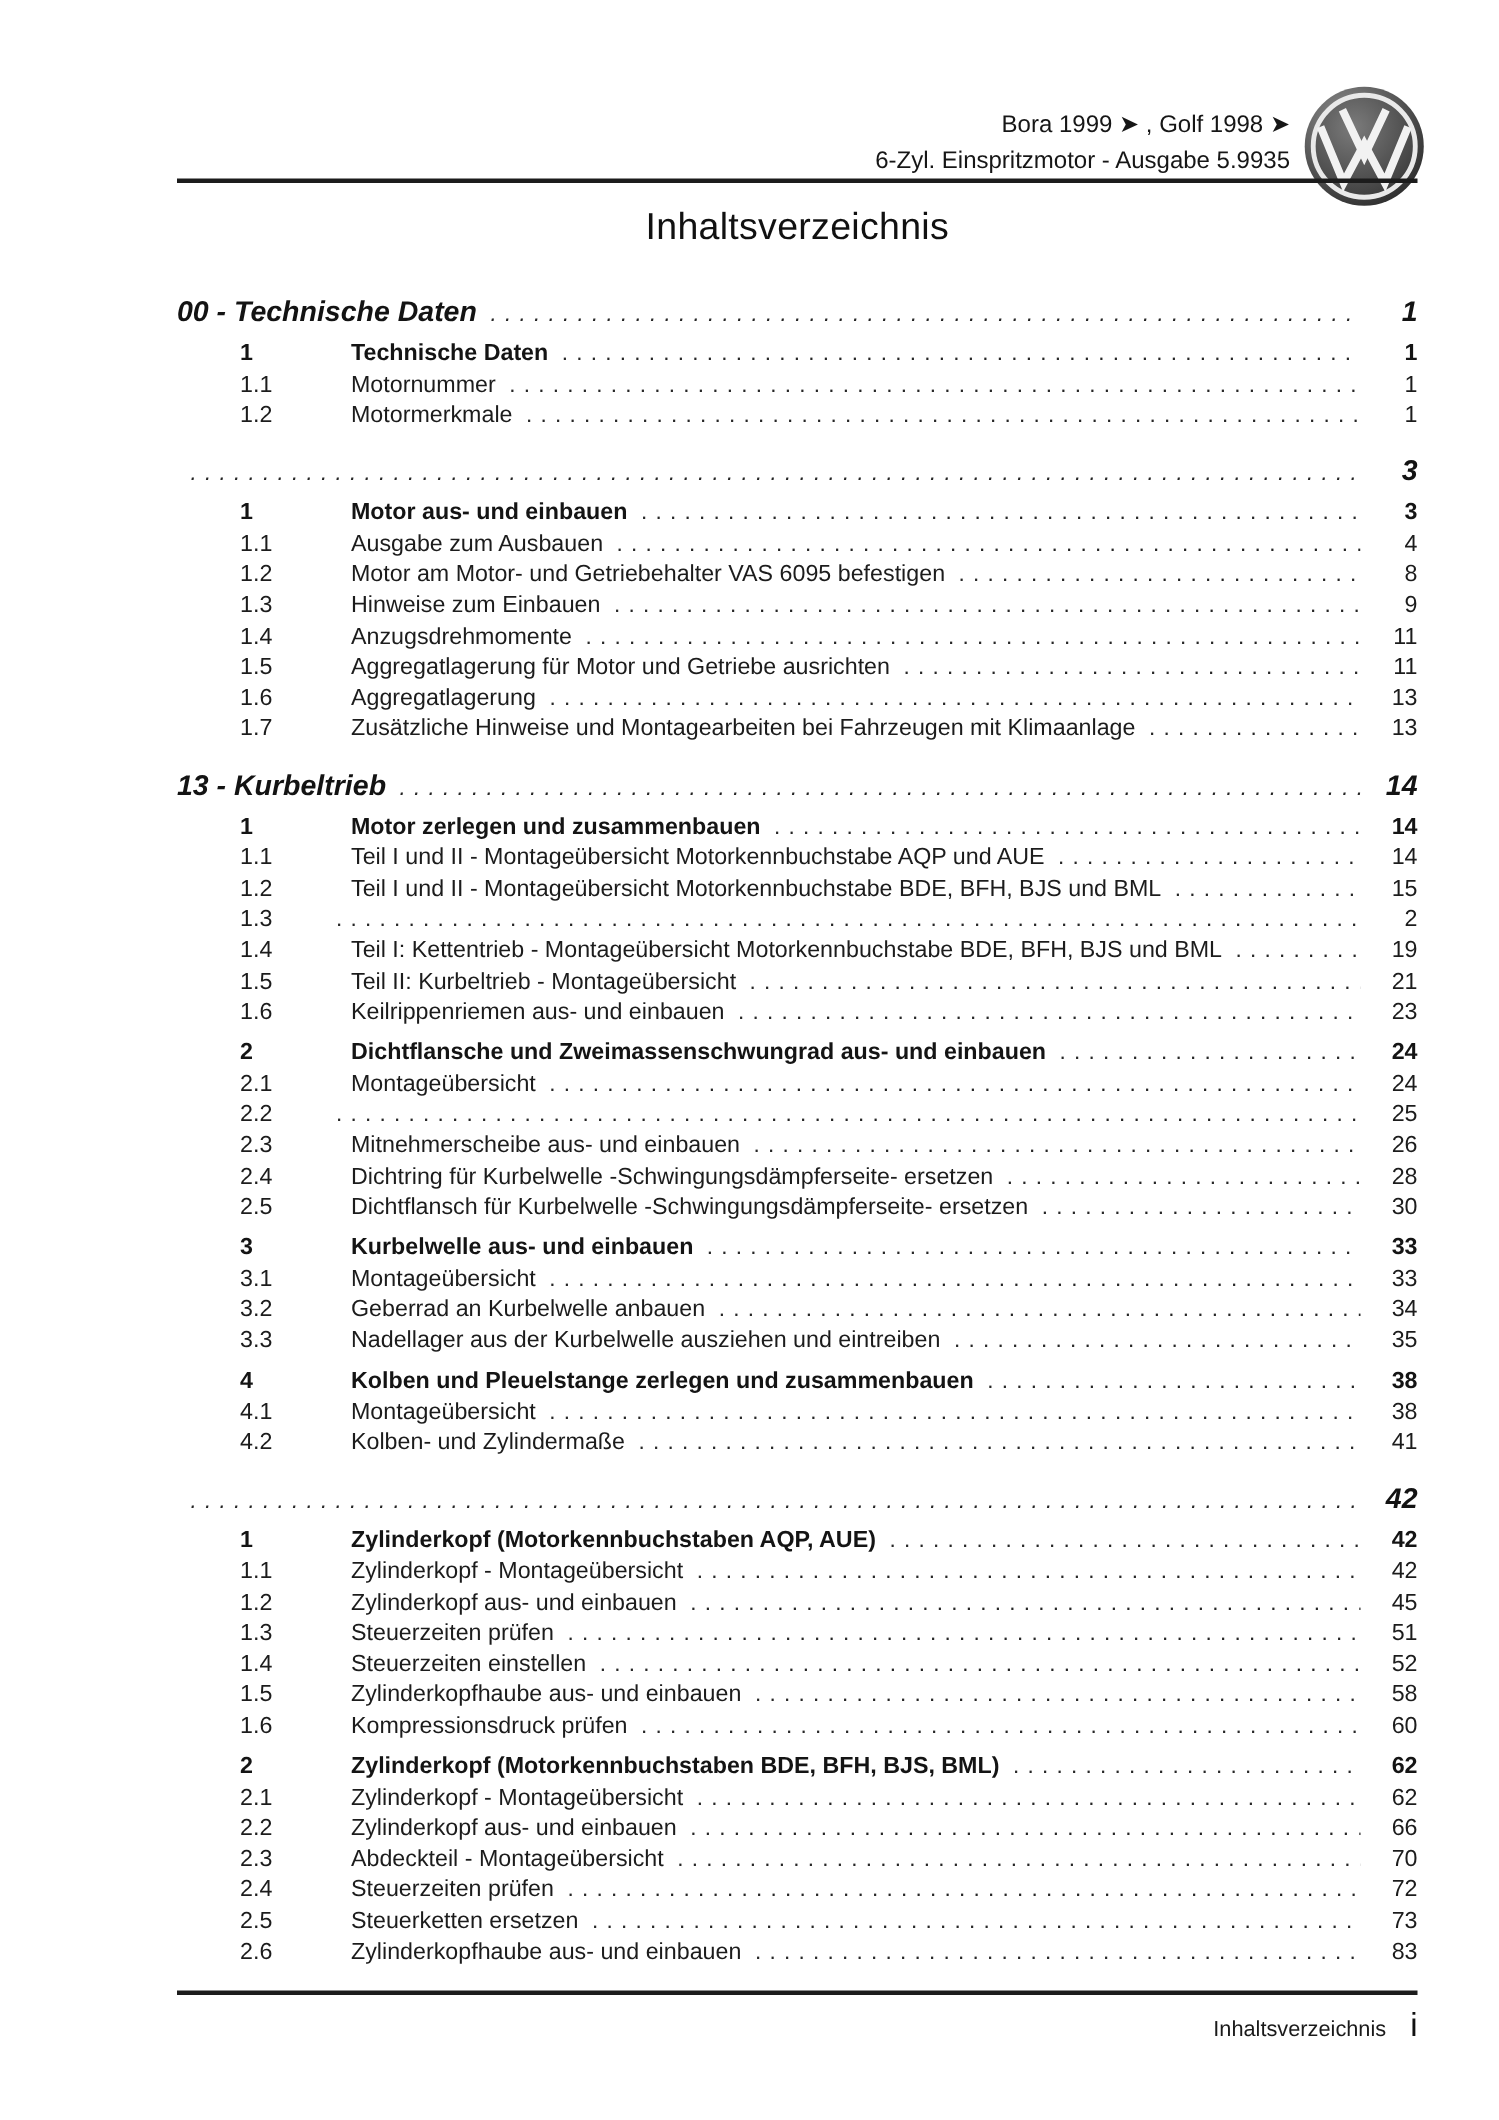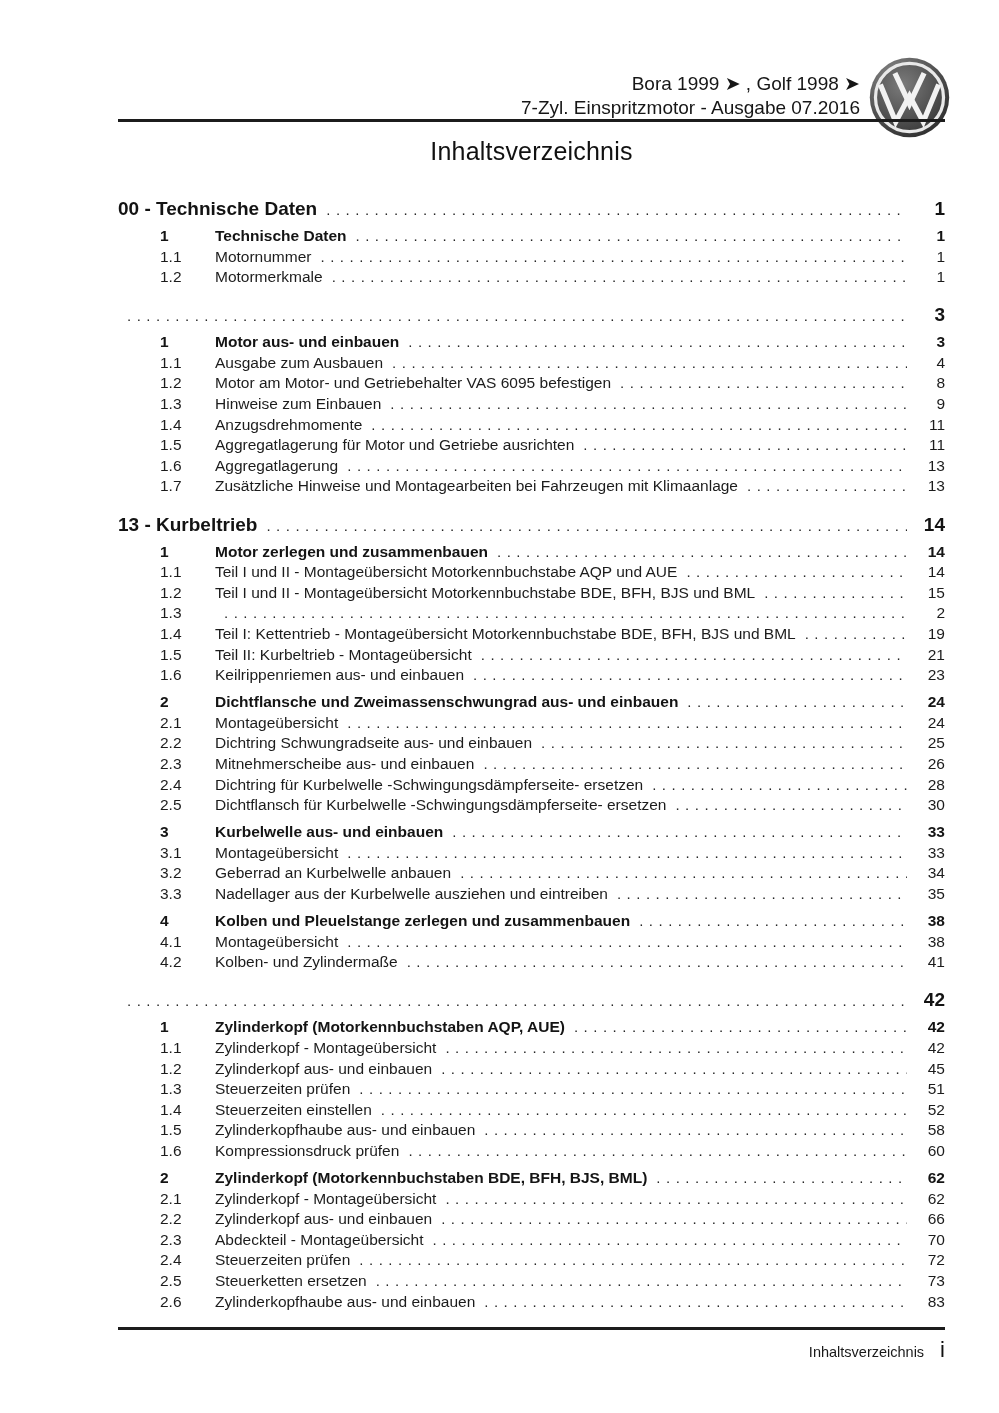--- a/index.html
+++ b/index.html
@@ -9,44 +9,44 @@
     font-family:"Liberation Sans","DejaVu Sans",sans-serif;
     color:#1a1a1a;
     position:relative;
     overflow:hidden;
   }
   .page{position:absolute;inset:0;}
 
   
   .header-text{
     position:absolute;top:72px;right:139px;
-    text-align:right;line-height:24px;font-size:19px;color:#161616;
+    text-align:right;line-height:24px;font-size:16px;color:#161616;
   }
   .vw-logo{position:absolute;left:869px;top:57px;width:81px;height:81px;}
   .header-rule{position:absolute;left:118px;top:119px;width:827px;height:3px;background:#1c1c1c;}
 
   
   .page-title{
     position:absolute;left:118px;top:137px;width:827px;
     text-align:center;font-size:25px;font-weight:400;color:#111;
     margin:0;letter-spacing:0.2px;
   }
 
   
   .toc{position:absolute;left:118px;top:197px;width:827px;}
   .sec{margin-top:15.5px;}
   .sec:first-child{margin-top:0;}
   .row{display:flex;align-items:baseline;}
-  .sec-row{line-height:24px;font-size:19px;font-weight:700;color:#131313;}
+  .sec-row{line-height:24px;font-size:19px;font-weight:700;color:#131313;font-style:italic;}
   .entry{line-height:20.6px;font-size:15.5px;color:#1c1c1c;}
   .entry.bold{font-weight:700;color:#141414;}
   .entry.first-bold{margin-top:4px;}
   .entry.group-bold{margin-top:6.5px;}
   .enum{margin-left:42px;width:55px;flex:none;}
-  .etitle{flex:none;white-space:nowrap;}
+  .etitle{flex:none;white-space:nowrap;margin-left:19px;}
   .sec-title{flex:none;white-space:nowrap;}
   .leader{
     flex:1;overflow:hidden;white-space:nowrap;
     font-size:15px;font-weight:400;letter-spacing:5.5px;color:#262626;
     padding:0 10px 0 9px;min-width:0;
   }
   .pagenum{flex:none;width:38px;text-align:right;}
   .sec-page{font-size:19px;}
 
   
@@ -58,21 +58,21 @@
   .footer-label{font-size:14.5px;color:#1a1a1a;}
   .footer-page{font-size:22px;color:#111;}
 </style>
 </head>
 <body>
 
 <div class="page">
 
   <div class="header-text">
     <div>Bora 1999 ➤ , Golf 1998 ➤</div>
-    <div>7-Zyl. Einspritzmotor - Ausgabe 07.2016</div>
+    <div>6-Zyl. Einspritzmotor - Ausgabe 5.9935</div>
   </div>
 
   <svg class="vw-logo" viewBox="0 0 100 100" aria-hidden="true">
     <defs>
       <radialGradient id="lgOuter" cx="35%" cy="28%" r="85%">
         <stop offset="0%" stop-color="#909090"></stop>
         <stop offset="55%" stop-color="#555555"></stop>
         <stop offset="100%" stop-color="#262626"></stop>
       </radialGradient>
       <radialGradient id="lgInner" cx="40%" cy="32%" r="80%">
@@ -228,21 +228,20 @@
           <span class="pagenum">24</span>
         </div>
         <div class="row entry">
           <span class="enum">2.1</span>
           <span class="etitle">Montageübersicht</span>
           <span class="leader">............................................................................................................................................</span>
           <span class="pagenum">24</span>
         </div>
         <div class="row entry">
           <span class="enum">2.2</span>
-          <span class="etitle">Dichtring Schwungradseite aus- und einbauen</span>
           <span class="leader">............................................................................................................................................</span>
           <span class="pagenum">25</span>
         </div>
         <div class="row entry">
           <span class="enum">2.3</span>
           <span class="etitle">Mitnehmerscheibe aus- und einbauen</span>
           <span class="leader">............................................................................................................................................</span>
           <span class="pagenum">26</span>
         </div>
         <div class="row entry">

